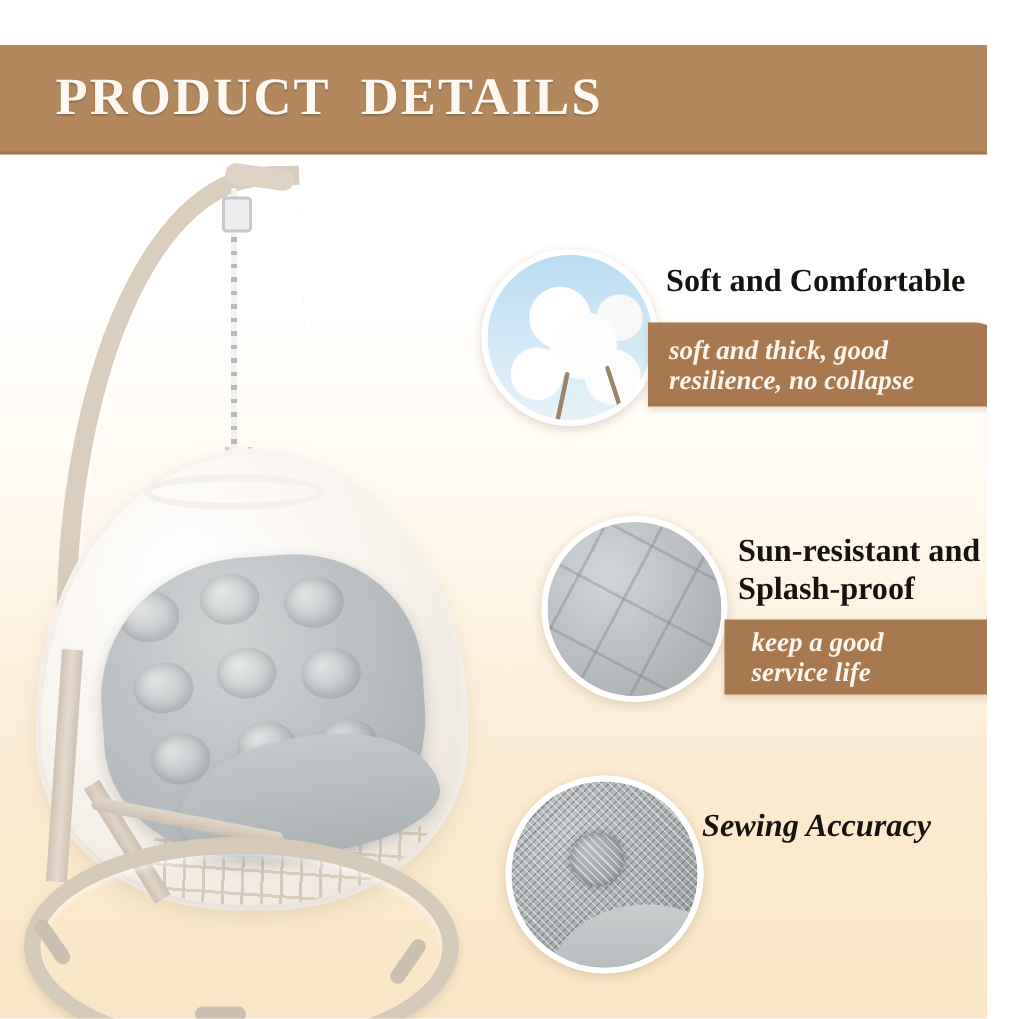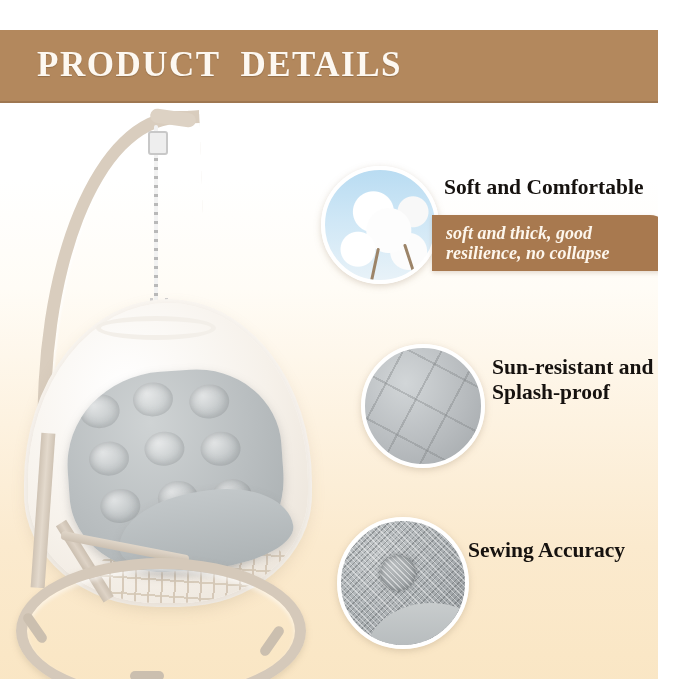--- a/index.html
+++ b/index.html
@@ -270,23 +270,27 @@
     <div class="ribbon" style="left:432px;top:185px;width:222px;height:56px;padding:0 0 0 14px;font-size:18px;">
       <span>soft and thick, good
 resilience, no collapse</span>
     </div>
   </div>
 
   <div class="feature" style="left:0;top:5px;width:679px;height:679px;">
     <div class="circle circle-cushion" style="left:361px;top:309px;width:124px;height:124px;"></div>
     <div class="feature-title" style="left:492px;top:320px;width:190px;font-size:21.5px;">Sun-resistant and
 Splash-proof</div>
+    <div class="ribbon" style="left:483px;top:378px;width:177px;height:50px;padding:0 0 0 18px;font-size:18px;">
+      <span>keep a good
+service life</span>
+    </div>
   </div>
 
   <div class="feature" style="left:0;top:0;width:679px;height:679px;">
     <div class="circle circle-fabric" style="left:337px;top:487px;width:132px;height:132px;">
       <div class="floor"></div>
       <div class="button"></div>
     </div>
-    <div class="feature-title" style="left:468px;top:508px;width:210px;font-size:21.5px;">Sewing Accuracy</div>
+    <div class="feature-title" style="left:468px;top:508px;width:210px;font-size:21.5px;font-style:italic;">Sewing Accuracy</div>
   </div>
 
 </div>
 
 </body></html>

